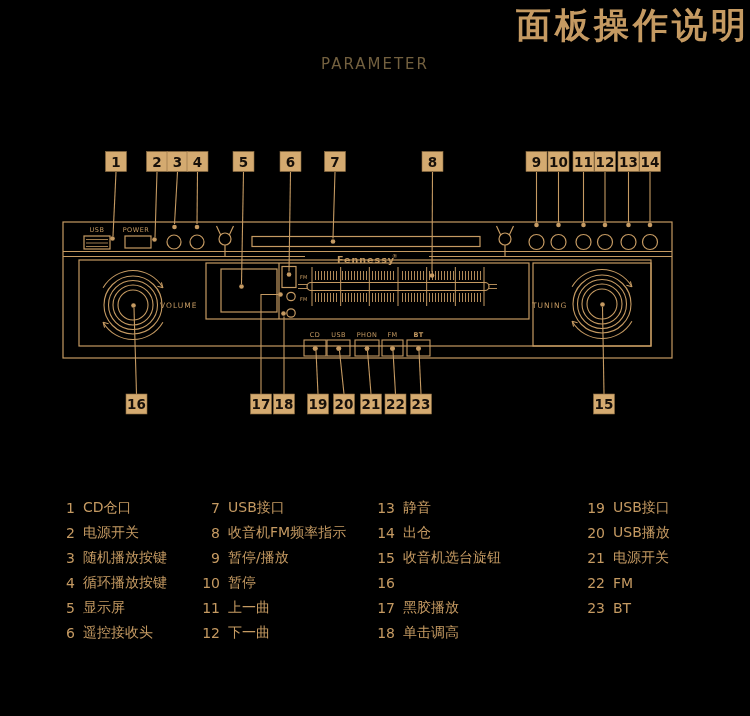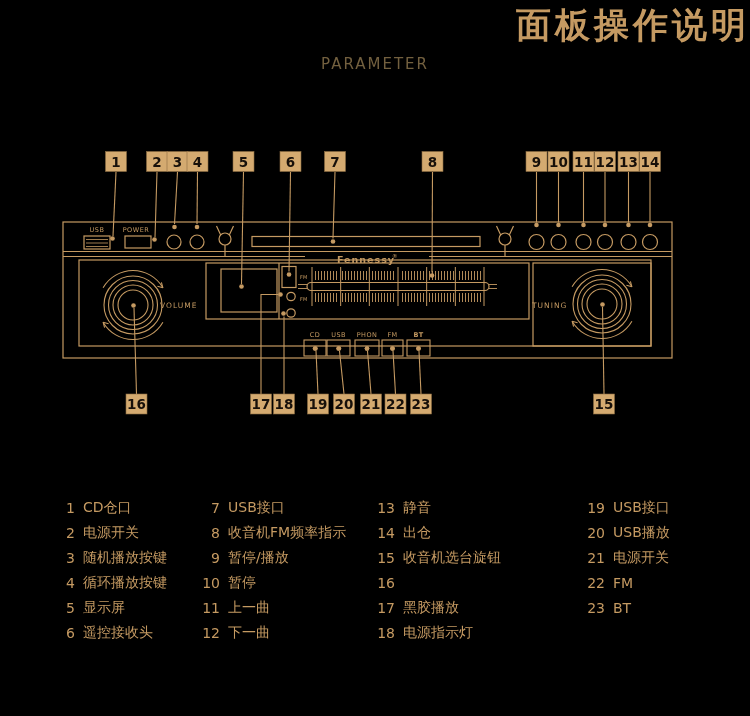--- a/index.html
+++ b/index.html
@@ -456,21 +456,21 @@
         </div>
         <div class="legend-row">
           <span class="legend-num" style="width: 29px;">16</span>
         </div>
         <div class="legend-row">
           <span class="legend-num" style="width: 29px;">17</span>
           <span class="legend-text">黑胶播放</span>
         </div>
         <div class="legend-row">
           <span class="legend-num" style="width: 29px;">18</span>
-          <span class="legend-text">电源指示灯</span>
+          <span class="legend-text">单击调高</span>
         </div>
       </div>
       <div class="legend-col" style="left: 574px;">
         <div class="legend-row">
           <span class="legend-num" style="width: 31px;">19</span>
           <span class="legend-text">USB接口</span>
         </div>
         <div class="legend-row">
           <span class="legend-num" style="width: 31px;">20</span>
           <span class="legend-text">USB播放</span>

